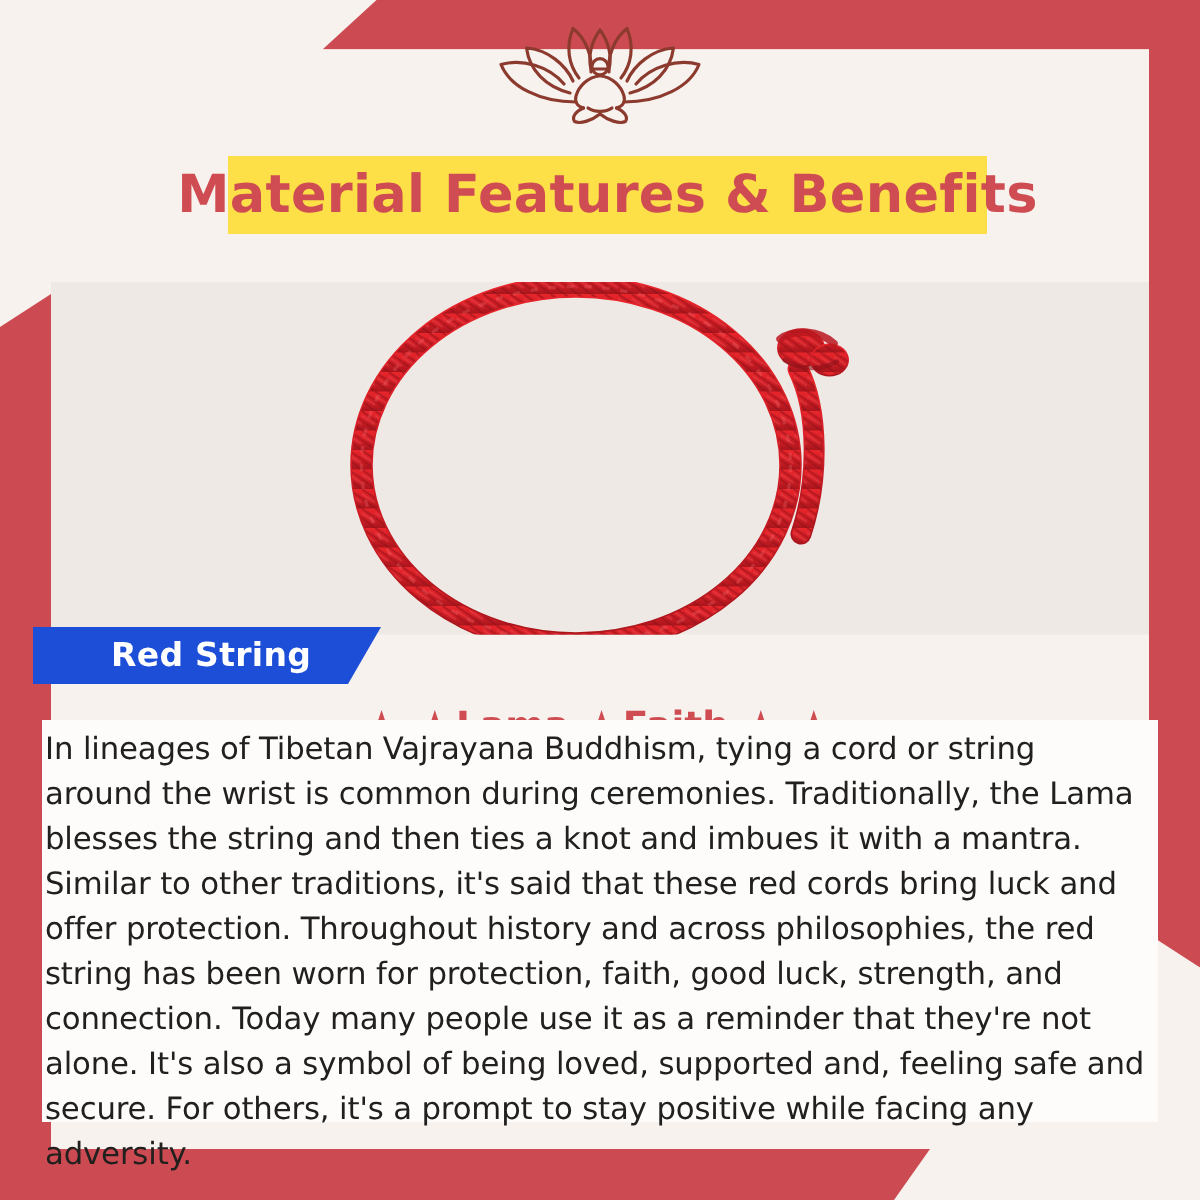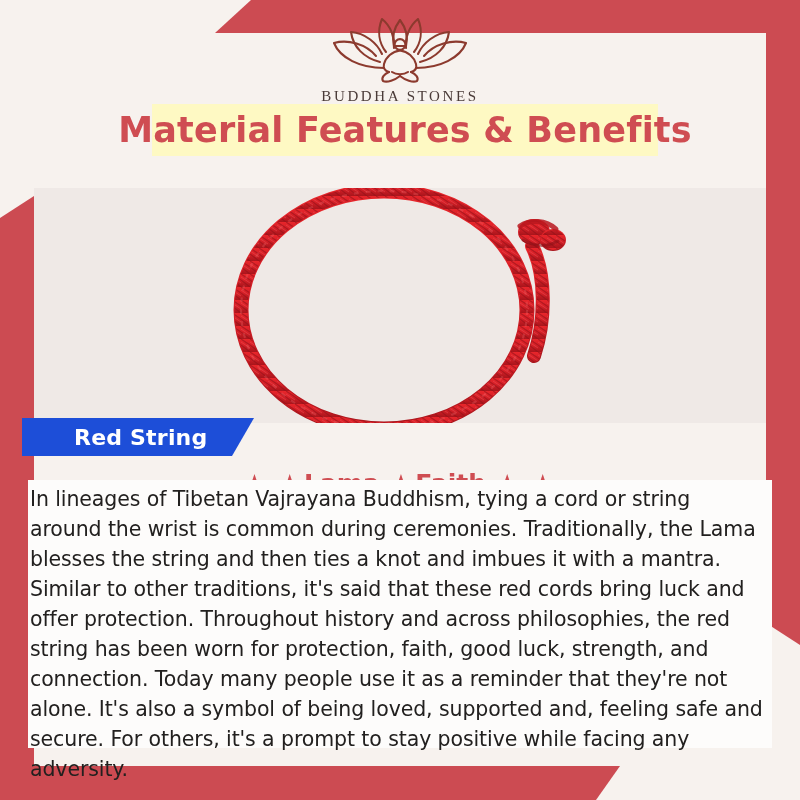--- a/index.html
+++ b/index.html
@@ -91,21 +91,21 @@
     font-weight: 400;
   }
 
   
   .title-banner {
     position: absolute;
     left: 152px;
     top: 104px;
     width: 506px;
     height: 52px;
-    background: #fef9c3;
+    background: #fde047;
     display: flex;
     align-items: center;
     justify-content: center;
   }
   .title-text {
     font-size: 35px;
     font-weight: bold;
     color: #cf4d52;
     letter-spacing: 0.2px;
     white-space: nowrap;
@@ -235,21 +235,20 @@
 
         <path d="M76 38.5 C 68 39.5, 62 45, 60 52 C 59 56, 61 59, 65 60"></path>
         <path d="M76 38.5 C 84 39.5, 90 45, 92 52 C 93 56, 91 59, 87 60"></path>
 
         <path d="M65 60 C 60 62, 57 66, 59 69 C 63 71, 71 68, 76 64"></path>
         <path d="M87 60 C 92 62, 95 66, 93 69 C 89 71, 81 68, 76 64"></path>
 
         <path d="M68 60 C 72 63, 80 63, 84 60"></path>
       </g>
     </svg>
-    <div class="logo-word">BUDDHA STONES</div>
   </div>
 
   <div class="title-banner">
     <div class="title-text">Material Features &amp; Benefits</div>
   </div>
 
   <div class="image-panel">
     <svg class="bracelet-svg" viewBox="0 0 732 270">
       <defs>
         <linearGradient id="cordGrad" x1="0" y1="0" x2="0" y2="1">

